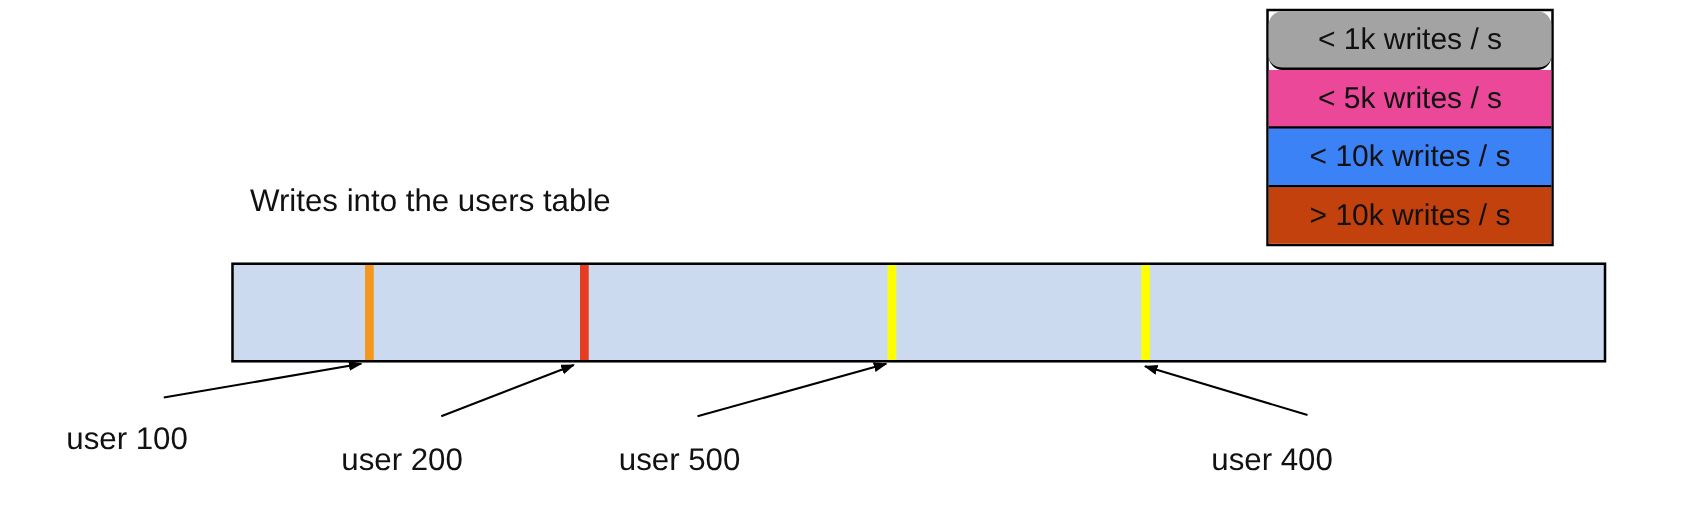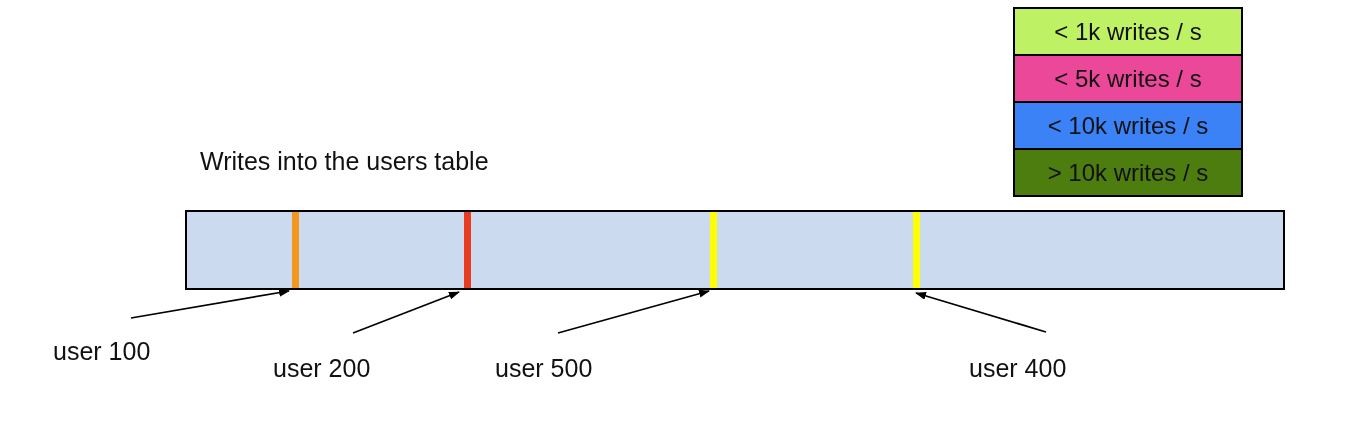--- a/index.html
+++ b/index.html
@@ -80,24 +80,24 @@
   }
 </style>
 </head>
 <body>
 
 <div class="canvas">
 
   <div class="diagram-title">Writes into the users table</div>
 
   <div class="legend">
-    <div class="legend-row" style="background: #bef264;">&lt; 1k writes / s</div>
+    <div class="legend-row" style="background: #a3a3a3; border-radius: 11px;">&lt; 1k writes / s</div>
     <div class="legend-row" style="background: #ec4899;">&lt; 5k writes / s</div>
     <div class="legend-row" style="background: #3b82f6;">&lt; 10k writes / s</div>
-    <div class="legend-row" style="background: #4d7c0f;">&gt; 10k writes / s</div>
+    <div class="legend-row" style="background: #c2410c;">&gt; 10k writes / s</div>
   </div>
 
   <div class="users-bar" style="background: rgb(204, 218, 240);">
     <div class="stripe" style="left: 105px; background: rgb(243, 152, 29);"></div>
     <div class="stripe" style="left: 277px; background: rgb(231, 60, 34);"></div>
     <div class="stripe" style="left: 523px; background: rgb(253, 254, 2);"></div>
     <div class="stripe" style="left: 726px; background: rgb(253, 254, 2);"></div>
   </div>
 
   <svg class="arrows-layer" viewBox="0 0 1350 422" xmlns="http://www.w3.org/2000/svg">

